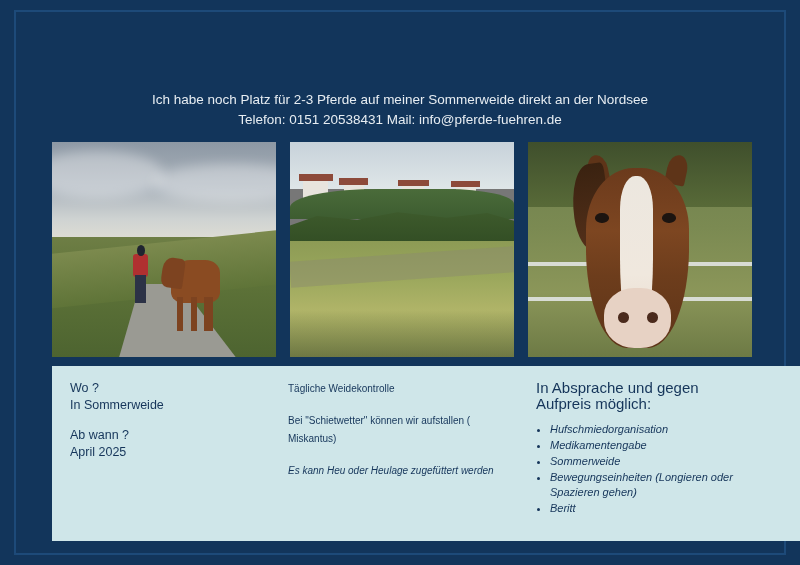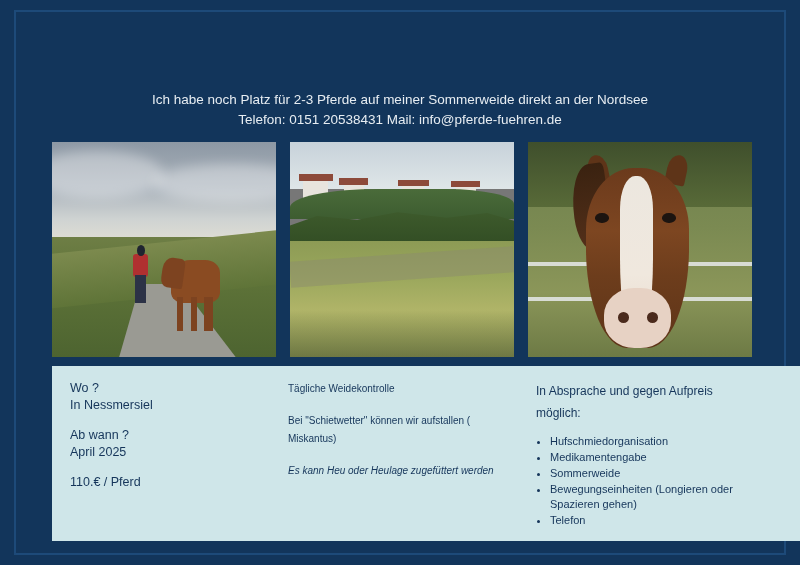--- a/index.html
+++ b/index.html
@@ -255,29 +255,30 @@
   }
   .col1 .block { margin-bottom: 13px; }
   .col1 .block:last-child { margin-bottom: 0; }
   .col2 .para {
     margin-bottom: 14px;
     font-size: 10px;
     line-height: 18px;
   }
   .col2 .para:last-child { margin-bottom: 0; font-style: italic; }
   .col3 .head {
-    font-size: 12px;
-    line-height: 22px;
+    font-size: 15px;
+    line-height: 16px;
     margin-bottom: 10px;
   }
   .col3 ul {
     margin: 0;
     padding-left: 14px;
     font-size: 11px;
     line-height: 15px;
+    font-style: italic;
   }
   .col3 li { margin-bottom: 1px; }
 </style>
 </head>
 <body>
 
 <div class="poster">
   <div class="inner-border"></div>
 
 
@@ -339,42 +340,41 @@
       <div class="p3-eye-r"></div>
     </div>
 
   </div>
 
   <div class="info-panel">
 
     <div class="col col1 txt">
       <div class="block">
         <div>Wo ?</div>
-        <div>In Nessmersiel</div>
+        <div>In Sommerweide</div>
       </div>
       <div class="block">
         <div>Ab wann ?</div>
         <div>April 2025</div>
       </div>
       <div class="block">
-        <div>110.€ / Pferd</div>
       </div>
     </div>
 
     <div class="col col2 txt">
       <div class="para">Tägliche Weidekontrolle</div>
       <div class="para">Bei "Schietwetter" können wir aufstallen ( Miskantus)</div>
       <div class="para">Es kann Heu oder Heulage zugefüttert werden</div>
     </div>
 
     <div class="col col3 txt">
       <div class="head">In Absprache und gegen Aufpreis möglich:</div>
       <ul>
         <li>Hufschmiedorganisation</li>
         <li>Medikamentengabe</li>
         <li>Sommerweide</li>
         <li>Bewegungseinheiten (Longieren oder Spazieren gehen)</li>
-        <li>Telefon</li>
+        <li>Beritt</li>
       </ul>
     </div>
 
   </div>
 </div>
 
 </body></html>

